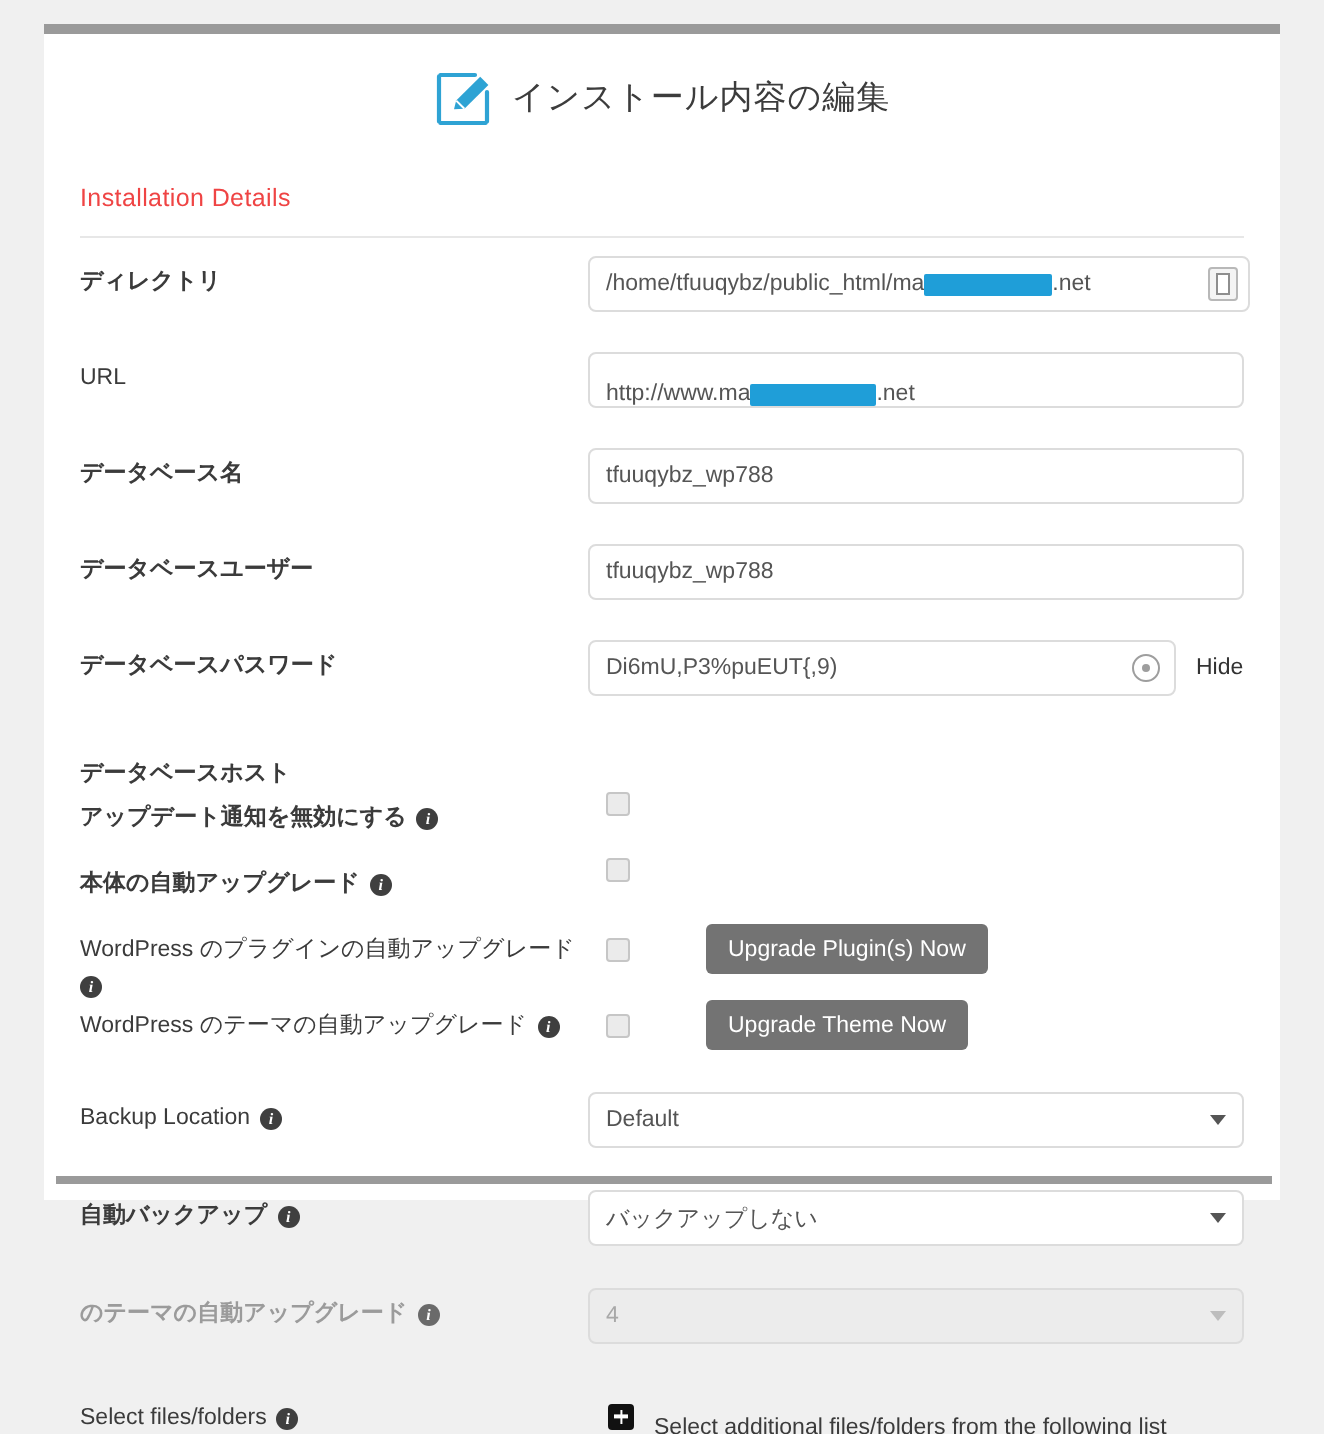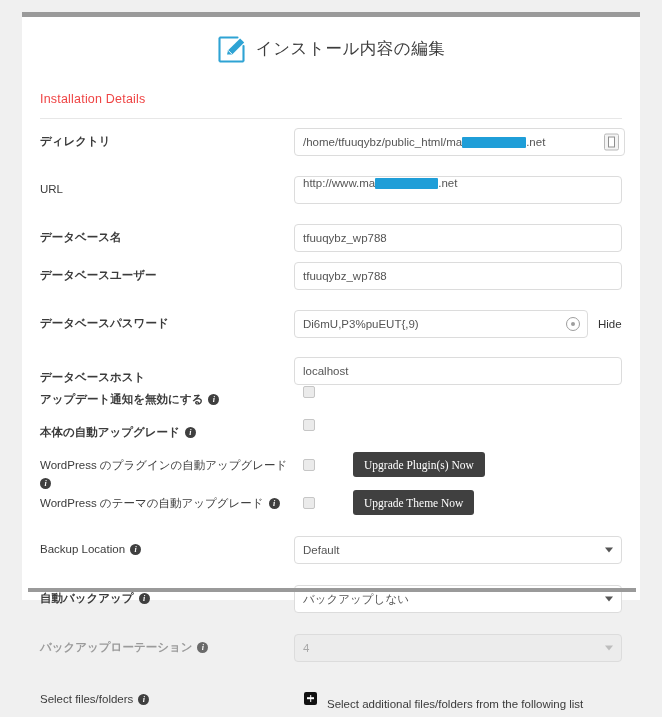--- a/index.html
+++ b/index.html
@@ -199,25 +199,25 @@
     border: 1px solid #c6c6c6;
     border-radius: 2px;
     background: #ebebeb;
     margin-left: 9px;
     cursor: pointer;
     flex: 0 0 auto;
   }
 
   
   .btn-blue {
-    background: #404040;
+    background: #737373;
     color: #ffffff;
     border: none;
     border-radius: 3px;
-    font-family: Liberation Serif, serif;
+    font-family: Liberation Sans, sans-serif;
     font-size: 11.5px;
     height: 25px;
     padding: 0 11px;
     cursor: pointer;
     margin-left: 28px;
     white-space: nowrap;
   }
 
   
   .sel {
@@ -372,40 +372,40 @@
               </span>
           </span>
         </div>
       </div>
 
       <div class="row" style="margin-top:10px;">
         <div class="row-label">
           <span>URL</span>
         </div>
         <div class="row-control">
-          <span class="txt w-std" style="display:inline-flex;align-items:flex-start;">
+          <span class="txt w-std" style="display:inline-flex;align-items:flex-end;">
             <span class="value-line">
               <span>http://www.ma</span>
               <span class="redact r2"></span>
               <span>.net</span>
             </span>
           </span>
         </div>
       </div>
 
       <div class="row" style="margin-top:10px;">
         <div class="row-label bold">
           <span>データベース名</span>
         </div>
         <div class="row-control">
           <input class="txt w-std" type="text" value="tfuuqybz_wp788" style="">
         </div>
       </div>
 
-      <div class="row" style="">
+      <div class="row" style="margin-top:10px;">
         <div class="row-label bold">
           <span>データベースユーザー</span>
         </div>
         <div class="row-control">
           <input class="txt w-std" type="text" value="tfuuqybz_wp788" style="">
         </div>
       </div>
 
       <div class="row" style="margin-top:10px;">
         <div class="row-label bold">
@@ -417,23 +417,20 @@
             <span class="pw-eye"></span>
           </span>
           <span class="hide-link">Hide</span>
         </div>
       </div>
 
       <div class="row" style="align-items:flex-end;">
         <div class="row-label bold">
           <span>データベースホスト</span>
         </div>
-        <div class="row-control">
-          <input class="txt w-std" type="text" value="localhost" style="">
-        </div>
       </div>
 
       <div class="row" style="min-height:33px;">
         <div class="row-label bold">
           <span>アップデート通知を無効にする</span>
           <span class="info-icon">i</span>
         </div>
         <div class="row-control">
           <span class="cbx"></span>
         </div>
@@ -492,21 +489,21 @@
         <div class="row-control">
           <div class="sel">
             <span>バックアップしない</span>
             <span class="caret"></span>
           </div>
         </div>
       </div>
 
       <div class="row" style="margin-top:11px;">
         <div class="row-label dim">
-          <span>バックアップローテーション</span>
+          <span>のテーマの自動アップグレード</span>
           <span class="info-icon">i</span>
         </div>
         <div class="row-control">
           <div class="sel disabled">
             <span>4</span>
             <span class="caret"></span>
           </div>
         </div>
       </div>
 

